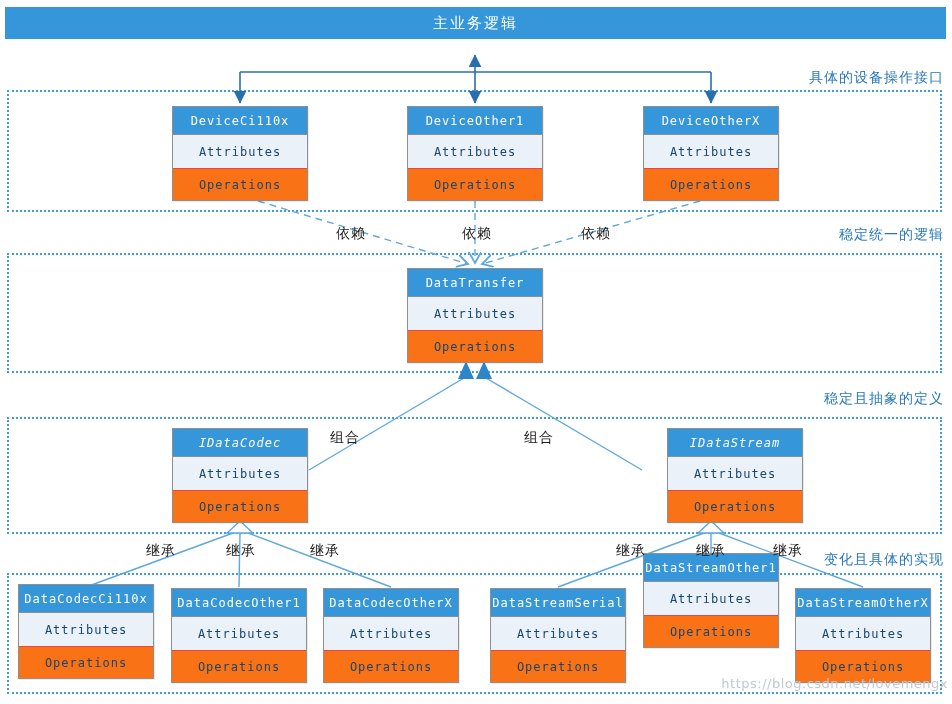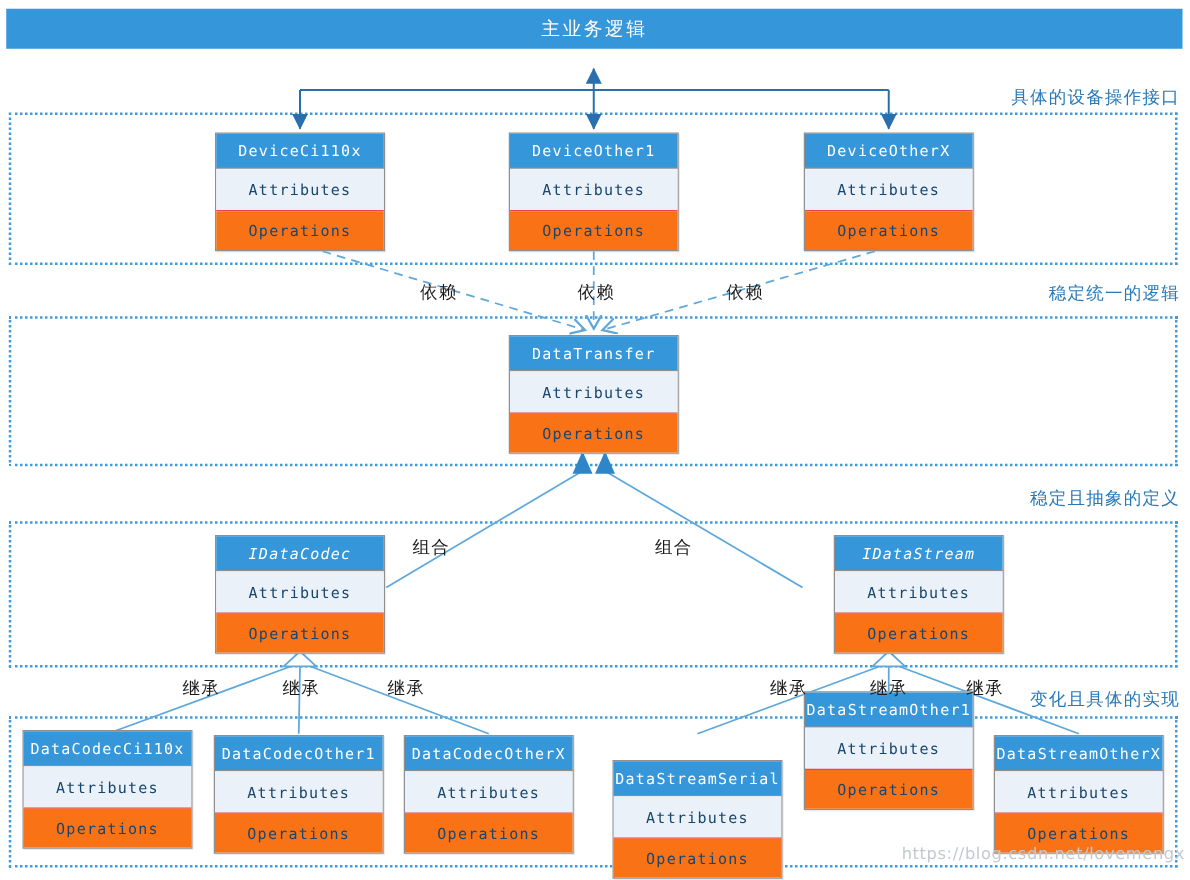--- a/index.html
+++ b/index.html
@@ -151,21 +151,21 @@
   <div class="cbox" style="left:171px;top:588px;">
     <div class="chead">DataCodecOther1</div>
     <div class="crow attr">Attributes</div>
     <div class="crow ops">Operations</div>
   </div>
   <div class="cbox" style="left:323px;top:588px;">
     <div class="chead">DataCodecOtherX</div>
     <div class="crow attr">Attributes</div>
     <div class="crow ops">Operations</div>
   </div>
-  <div class="cbox" style="left:490px;top:588px;margin-top:20px;">
+  <div class="cbox" style="left:490px;top:588px;">
     <div class="chead">DataStreamSerial</div>
     <div class="crow attr">Attributes</div>
     <div class="crow ops">Operations</div>
   </div>
   <div class="cbox" style="left:643px;top:553px;">
     <div class="chead">DataStreamOther1</div>
     <div class="crow attr">Attributes</div>
     <div class="crow ops">Operations</div>
   </div>
   <div class="cbox" style="left:795px;top:588px;">

